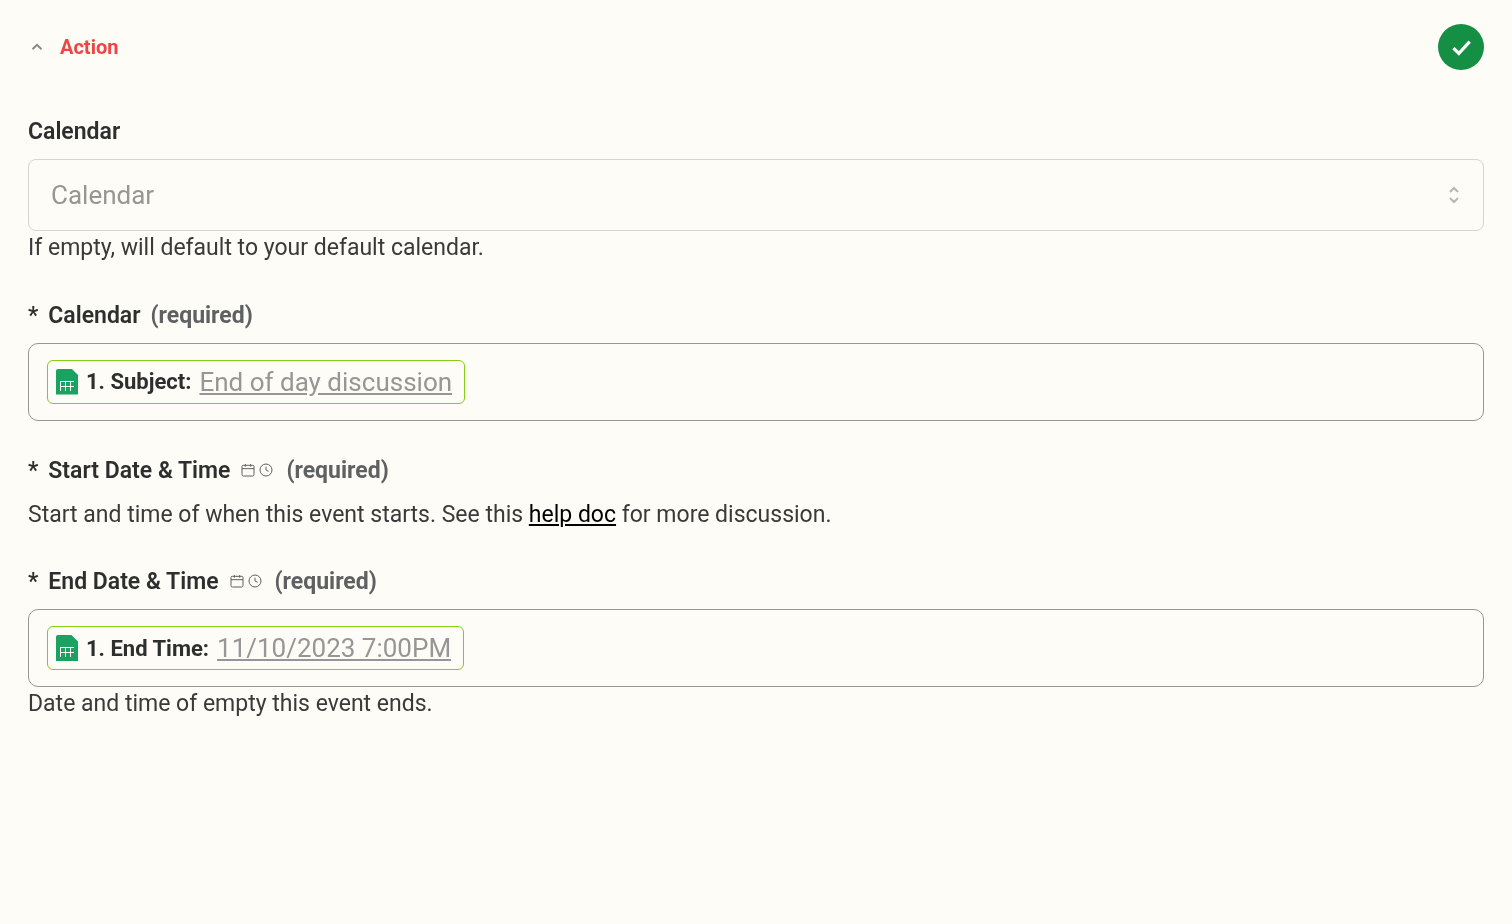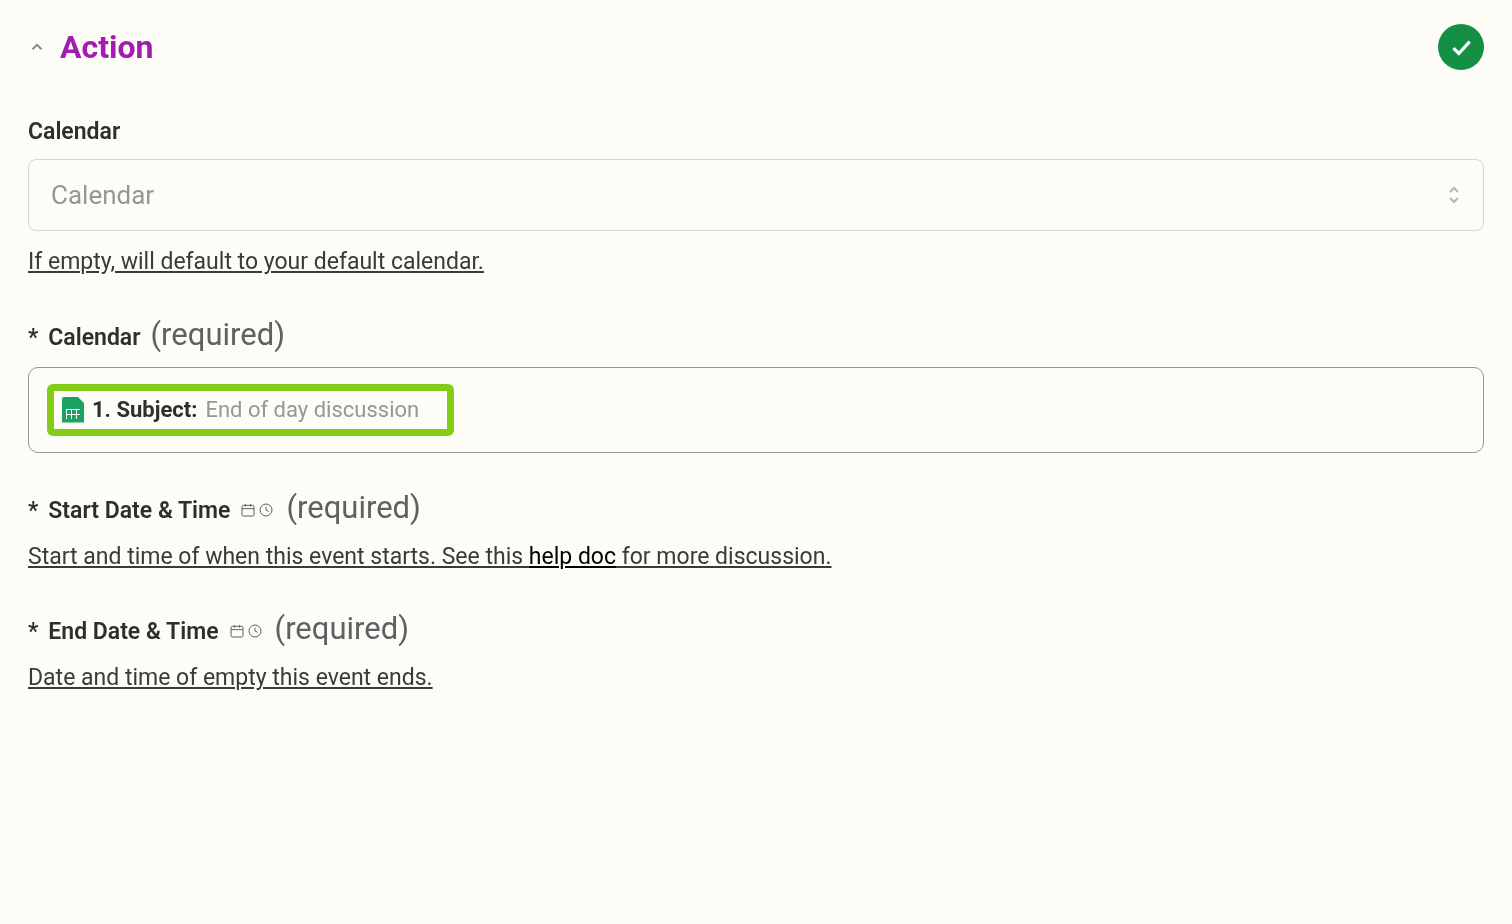--- a/index.html
+++ b/index.html
@@ -26,23 +26,23 @@
     }
     .chevron-up {
       width: 18px;
       height: 18px;
       color: #888;
       stroke: currentColor;
       stroke-width: 2.5;
       fill: none;
     }
     .section-title {
-      font-size: 32px;
+      font-size: 20px;
       font-weight: 700;
-      color: #a21caf;
+      color: #ef4444;
     }
     .check-badge {
       width: 46px;
       height: 46px;
       border-radius: 50%;
       background: #148f44;
       display: flex;
       align-items: center;
       justify-content: center;
     }
@@ -66,23 +66,23 @@
       font-size: 23px;
       font-weight: 600;
       color: #2d2e2e;
     }
     .required-star {
       font-size: 23px;
       font-weight: 600;
       color: #2d2e2e;
     }
     .required-tag {
-      font-size: 31px;
+      font-size: 23px;
       color: #5f6062;
-      font-weight: 400;
+      font-weight: 700;
     }
     .datetype-icons {
       display: inline-flex;
       align-items: center;
       gap: 2px;
       margin-right: 2px;
     }
     .datetype-icons svg {
       width: 16px;
       height: 16px;
@@ -114,46 +114,44 @@
     .dropdown-arrows svg {
       width: 14px;
       height: 10px;
       stroke: currentColor;
       stroke-width: 2;
       fill: none;
     }
     .helper-text {
       font-size: 23px;
       color: #3a3a3a;
-      margin-top: 14px;
       line-height: 1.5;
-      text-decoration: underline;
     }
     .helper-text a {
       color: #000000;
       text-decoration: underline;
     }
     .pill-field {
       width: 100%;
       border: 1px solid #969696;
       border-radius: 10px;
       background: #fdfcf7;
       padding: 16px 18px;
       min-height: 74px;
       display: flex;
       align-items: center;
       cursor: text;
     }
     .pill {
       display: inline-flex;
       align-items: center;
-      border: 7px solid #84cc16;
+      border: 1px solid #84cc16;
       border-radius: 6px;
       background: #fdfcf7;
-      padding: 6px 28px 6px 8px;
+      padding: 6px 12px 6px 8px;
       gap: 8px;
     }
     .pill-icon {
       width: 22px;
       height: 26px;
       background: #1aa260;
       border-radius: 2px 2px 0 0;
       position: relative;
       clip-path: polygon(0 0, 70% 0, 100% 25%, 100% 100%, 0 100%);
     }
@@ -169,23 +167,24 @@
         linear-gradient(90deg, #fff 1px, transparent 1px);
       background-size: 5px 5px;
     }
     .pill-label {
       font-size: 22px;
       font-weight: 700;
       color: #2d2e2e;
       white-space: nowrap;
     }
     .pill-value {
-      font-size: 22px;
+      font-size: 26px;
       color: #969696;
       white-space: nowrap;
+      text-decoration: underline;
     }
   </style>
 </head>
 <body>
 
 <div class="header-row">
   <div class="header-left">
     <svg class="chevron-up" viewBox="0 0 24 24">
       <polyline points="6 15 12 9 18 15"></polyline>
     </svg>
@@ -265,14 +264,21 @@
         <line x1="8" y1="3" x2="8" y2="7"></line>
         <line x1="16" y1="3" x2="16" y2="7"></line>
       </svg>
       <svg viewBox="0 0 24 24">
         <circle cx="12" cy="12" r="9"></circle>
         <polyline points="12 7 12 12 16 14"></polyline>
       </svg>
     </span>
     <span class="required-tag">(required)</span>
   </div>
+  <div class="pill-field">
+    <span class="pill">
+      <span class="pill-icon"></span>
+      <span class="pill-label">1. End Time: </span>
+      <span class="pill-value">11/10/2023 7:00PM</span>
+    </span>
+  </div>
   <p class="helper-text">Date and time of empty this event ends.</p>
 </div>
 
 </body></html>

